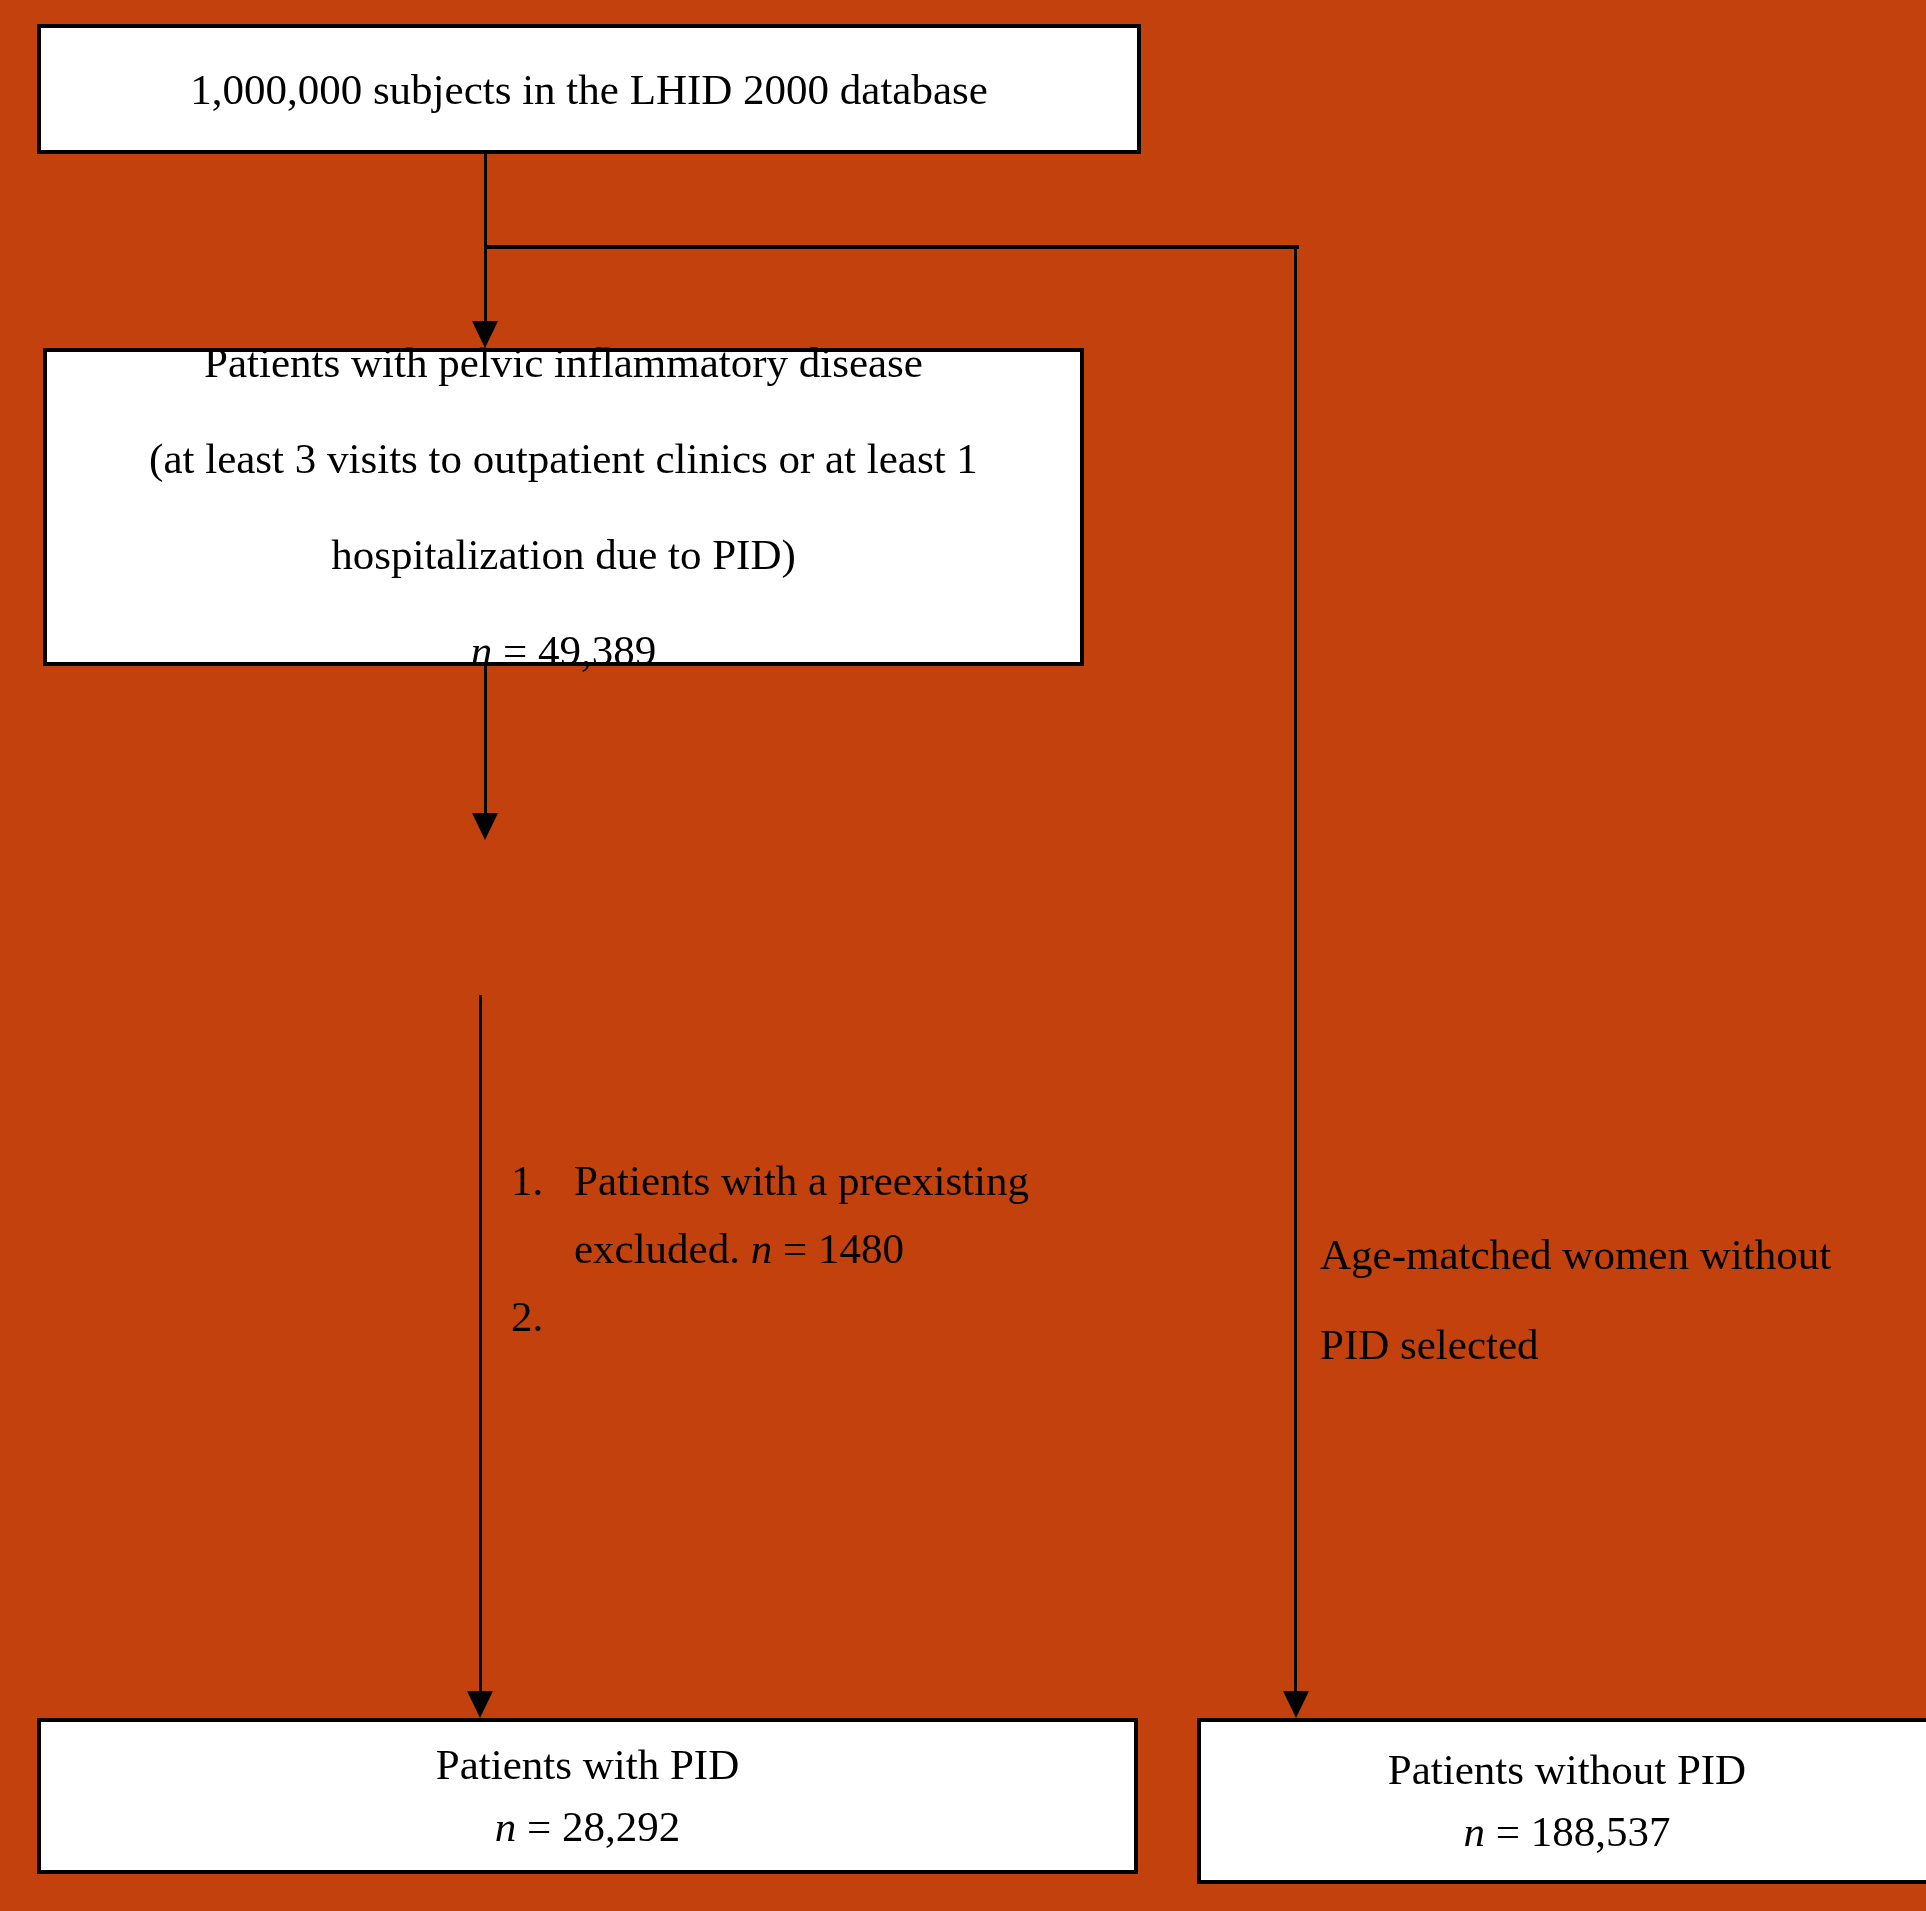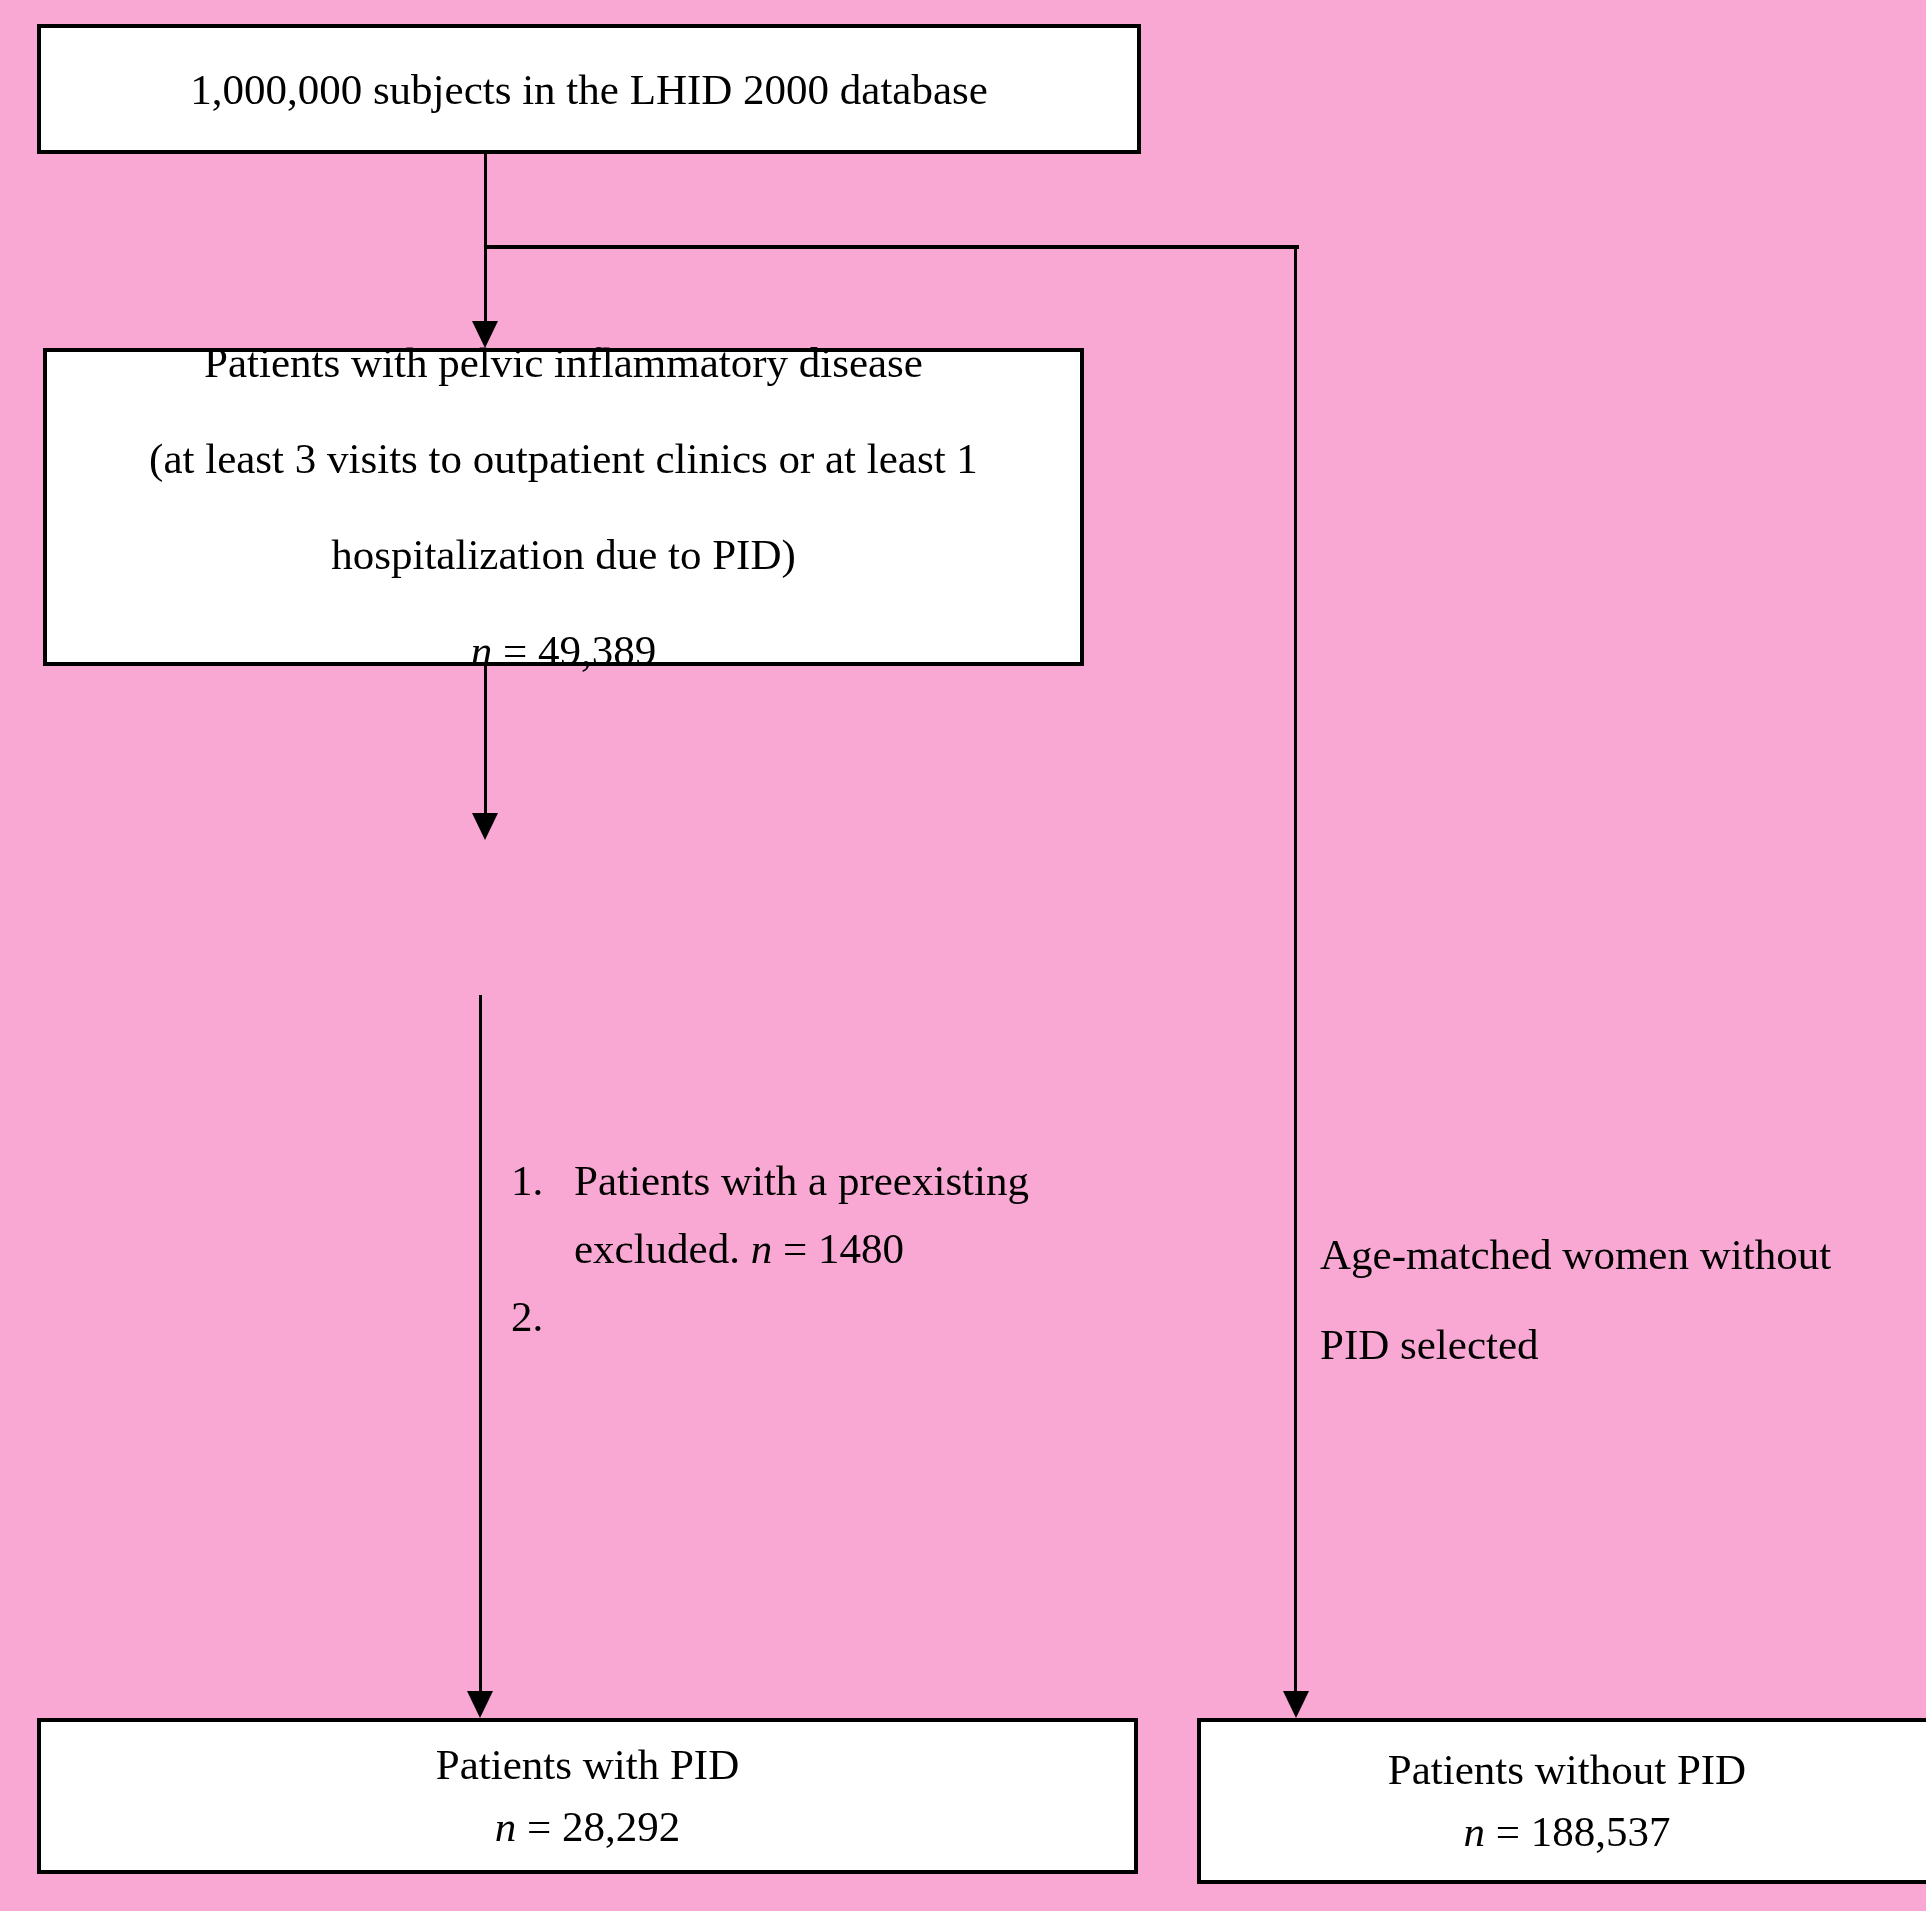--- a/index.html
+++ b/index.html
@@ -1,20 +1,20 @@
 <!DOCTYPE html>
 <html style="font-size:7.8px"><head>
 <meta charset="utf-8">
 <style>
   html, body { margin: 0; padding: 0; background: #ffffff; }
   .canvas {
     position: relative;
     width: 1926px;
     height: 1911px;
-    background: #f9a8d4;
+    background: #c2410c;
     font-family: "Liberation Serif", "DejaVu Serif", serif;
     color: #000000;
     font-size: 43px;
   }
   .box {
     position: absolute;
     box-sizing: border-box;
     border: 4.9px solid #000000;
     background: #ffffff;
     display: flex;

